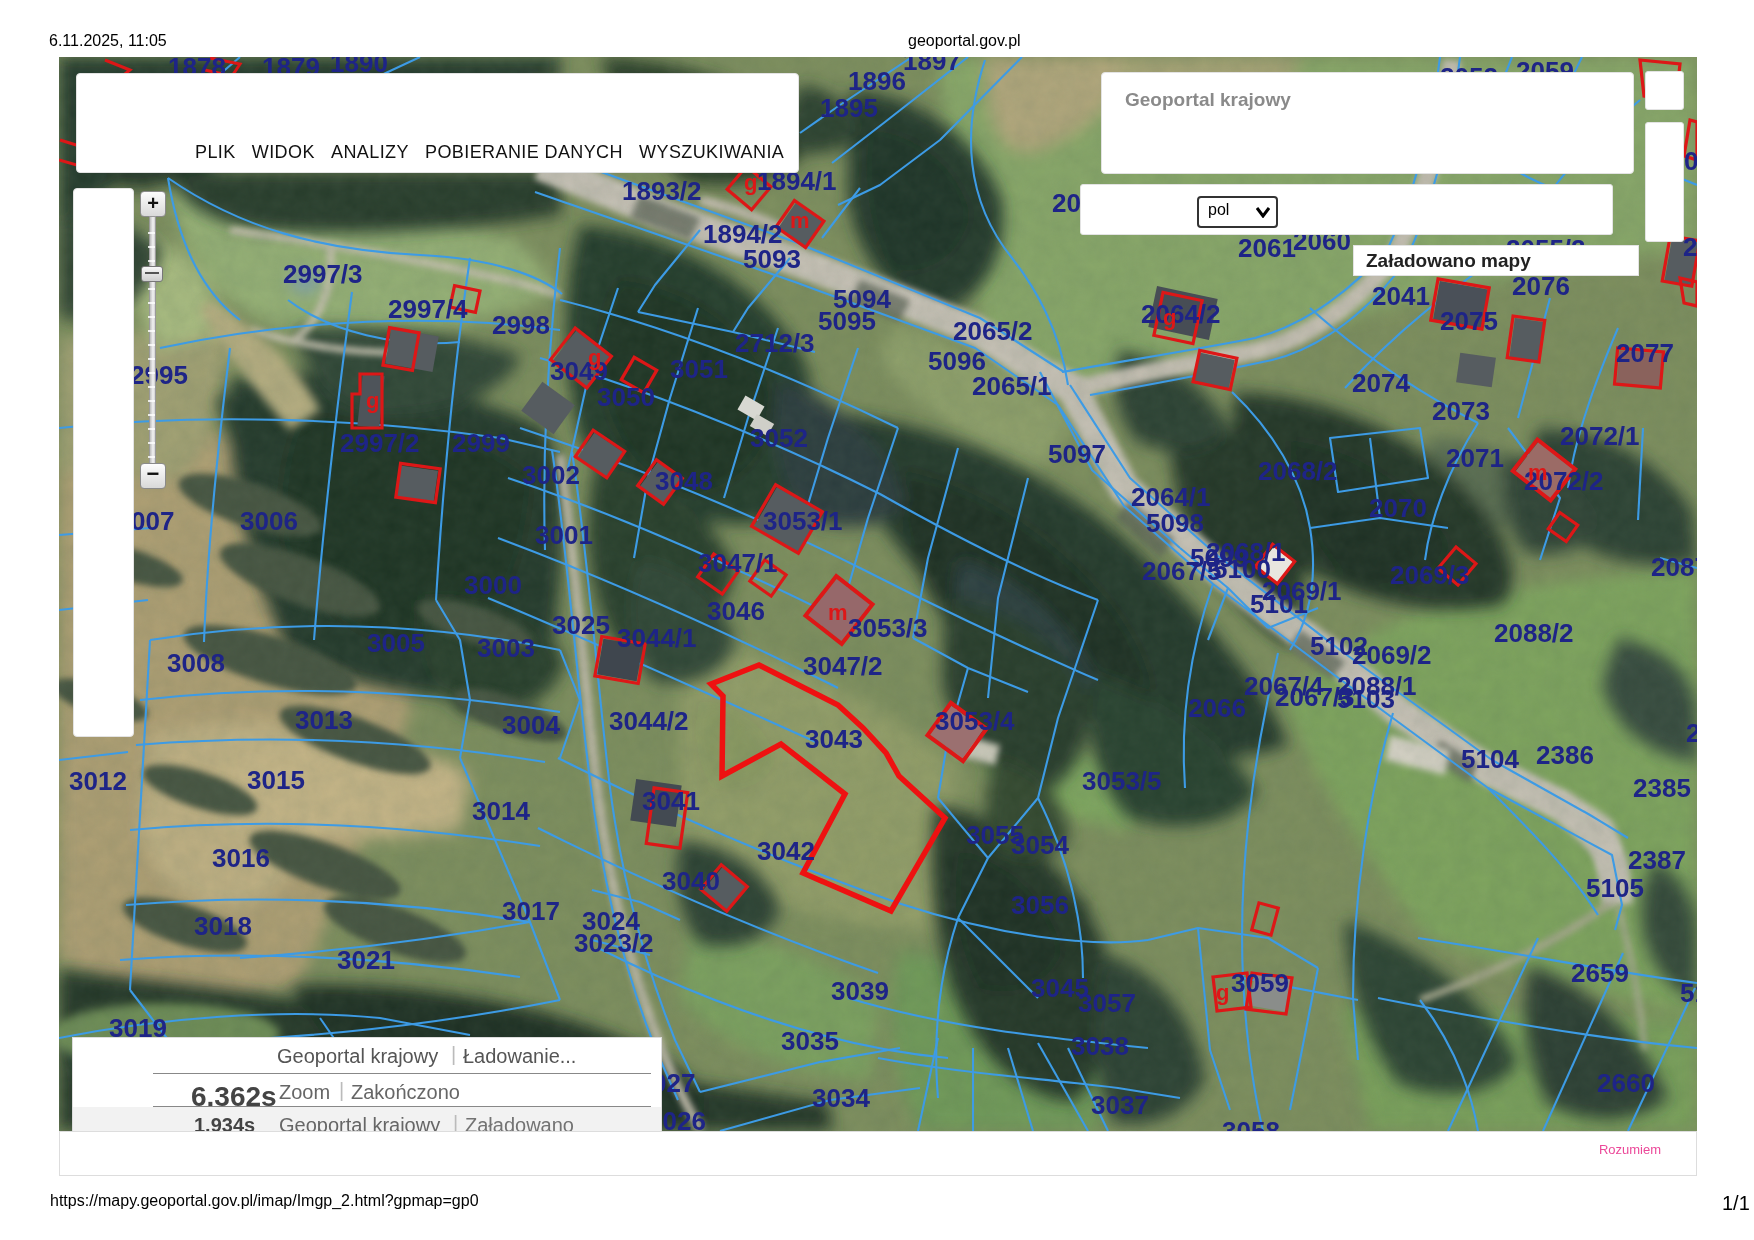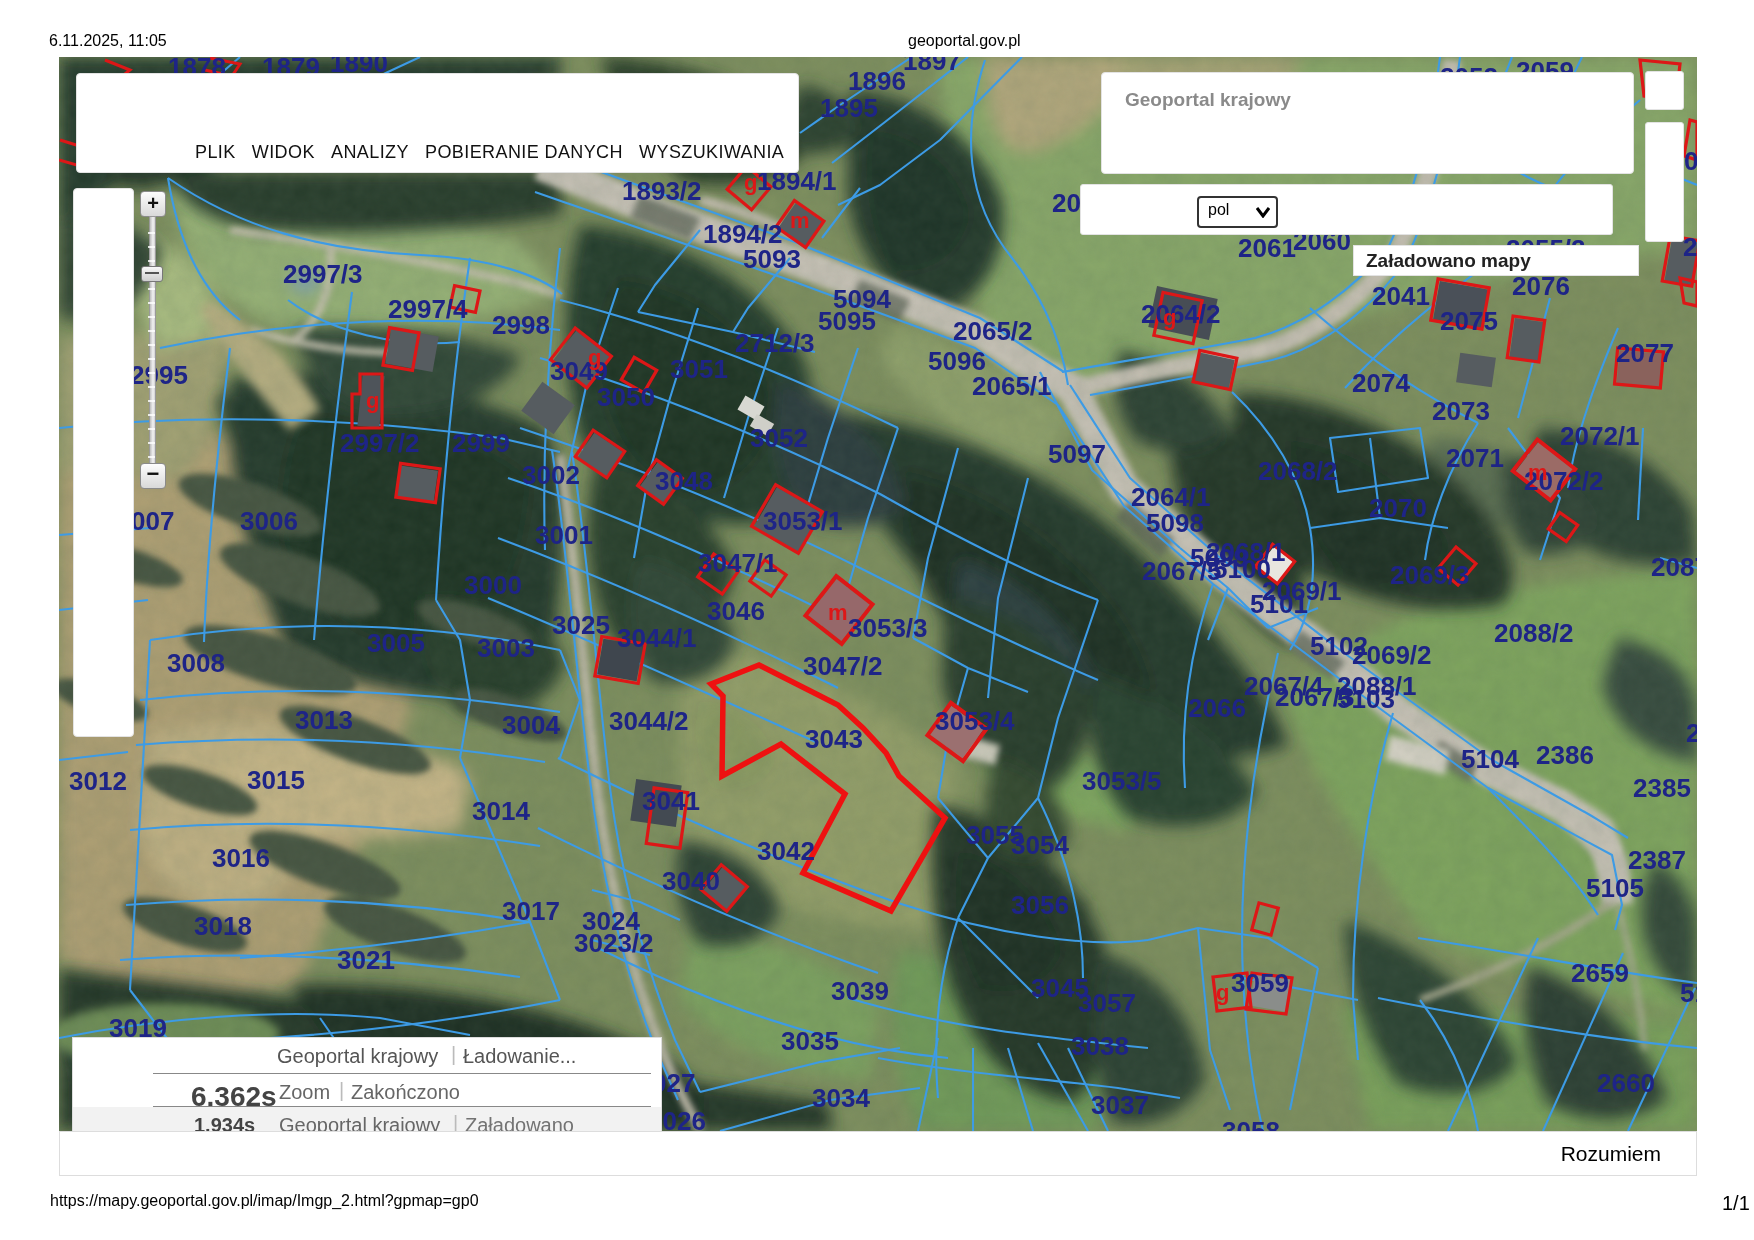--- a/index.html
+++ b/index.html
@@ -647,18 +647,18 @@
   <div style="position:absolute;left:80px;right:10px;top:68px;height:1px;background:#888;"></div>
   <div style="position:absolute;left:0;top:69px;width:100%;height:25px;background:#f2f2f2;">
     <span style="position:absolute;left:121px;top:7px;font-size:20px;font-weight:bold;color:#444;">1.934s</span>
     <span style="position:absolute;left:206px;top:7px;font-size:20px;color:#666;">Geoportal krajowy</span>
     <span style="position:absolute;left:380px;top:5px;font-size:20px;color:#bbb;">|</span>
     <span style="position:absolute;left:392px;top:7px;font-size:20px;color:#737373;">Załadowano</span>
   </div>
 </div>
 
 <div class="abs" style="left:59px;top:1131px;width:1638px;height:45px;background:#fff;border:1px solid #ddd;box-sizing:border-box;">
-  <div style="position:absolute;right:35px;top:10px;font-size:21px;color:#000000;">Rozumiem</div>
+  <div style="position:absolute;right:35px;top:10px;font-size:13px;color:#ec4899;">Rozumiem</div>
 </div>
 
 <div class="abs" style="left:50px;top:1192px;font-size:16px;color:#000;">https://mapy.geoportal.gov.pl/imap/Imgp_2.html?gpmap=gp0</div>
 
 <div class="abs" style="left:1722px;top:1192px;font-size:20px;color:#000;">1/1</div>
 
 </body></html>

